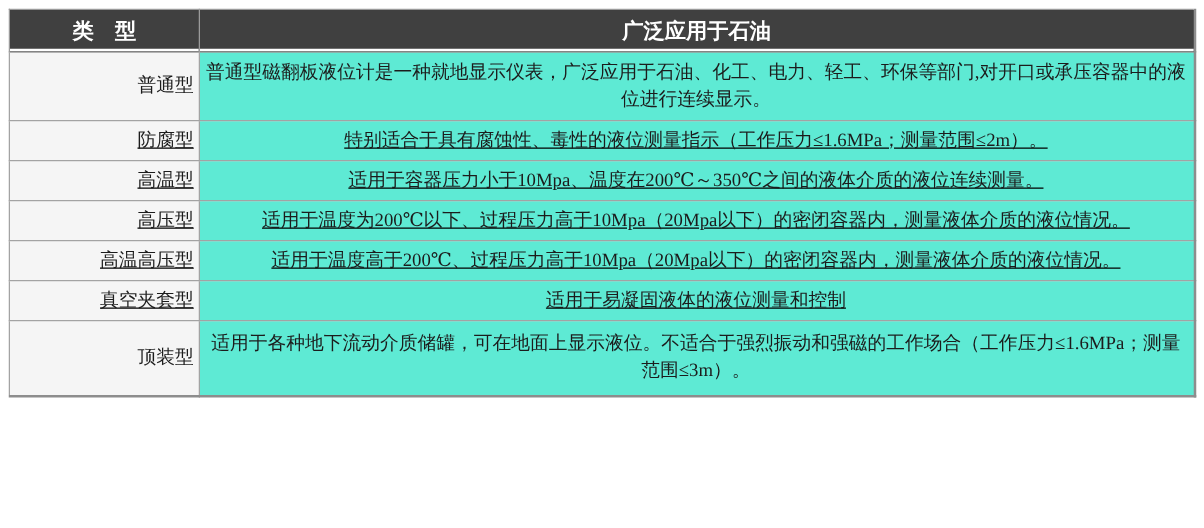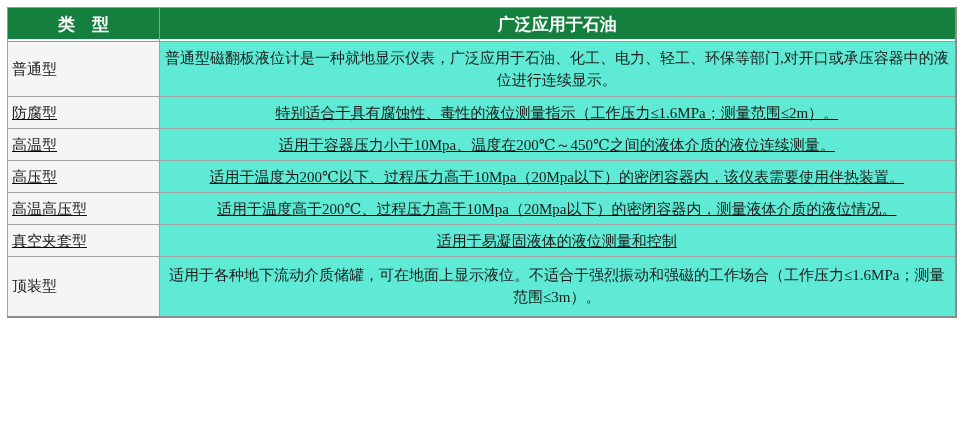--- a/index.html
+++ b/index.html
@@ -21,21 +21,21 @@
     table-layout: fixed;
     width: 948px;
     border: 1px solid #9a9a9a;
     border-right: 2px solid #8d8d8d;
     border-bottom: 2px solid #8d8d8d;
   }
   col.col-type { width: 152px; }
   col.col-desc { width: 796px; }
 
   th {
-    background: #15803d;
+    background: #404040;
     color: #ffffff;
     font-family: "Liberation Sans", "DejaVu Sans", sans-serif;
     font-weight: bold;
     font-size: 17px;
     height: 29px;
     padding: 2px 0;
     text-align: center;
     border: 1px solid #9a9a9a;
     
     box-shadow: inset 0 -2px 0 #ffffff;
@@ -44,21 +44,21 @@
 
   td {
     border: 1px solid #a3a3a3;
     font-size: 15px;
     color: #1c1c1c;
     line-height: 22px;
     vertical-align: middle;
   }
   td.type-cell {
     background: #f5f5f5;
-    text-align: left;
+    text-align: right;
     padding: 2px 4px;
   }
   td.desc-cell {
     background: #5eead4;
     text-align: center;
     padding: 3px 4px 3px 3px;
     word-break: break-all;
   }
   tr.single-row { height: 32px; text-decoration: underline; }
   tr.double-row { height: 55px; }
@@ -86,26 +86,26 @@
   </tr>
 
   <tr class="single-row">
     <td class="type-cell">防腐型</td>
     <td class="desc-cell">特别适合于具有腐蚀性、毒性的液位测量指示（工作压力≤1.6MPa；测量范围≤2m）。</td>
   </tr>
 
 
   <tr class="single-row">
     <td class="type-cell">高温型</td>
-    <td class="desc-cell">适用于容器压力小于10Mpa、温度在200℃～450℃之间的液体介质的液位连续测量。</td>
+    <td class="desc-cell">适用于容器压力小于10Mpa、温度在200℃～350℃之间的液体介质的液位连续测量。</td>
   </tr>
 
   <tr class="single-row">
     <td class="type-cell">高压型</td>
-    <td class="desc-cell">适用于温度为200℃以下、过程压力高于10Mpa（20Mpa以下）的密闭容器内，该仪表需要使用伴热装置。</td>
+    <td class="desc-cell">适用于温度为200℃以下、过程压力高于10Mpa（20Mpa以下）的密闭容器内，测量液体介质的液位情况。</td>
   </tr>
 
   <tr class="single-row">
     <td class="type-cell">高温高压型</td>
     <td class="desc-cell">适用于温度高于200℃、过程压力高于10Mpa（20Mpa以下）的密闭容器内，测量液体介质的液位情况。</td>
   </tr>
 
 
   <tr class="single-row">
     <td class="type-cell">真空夹套型</td>

